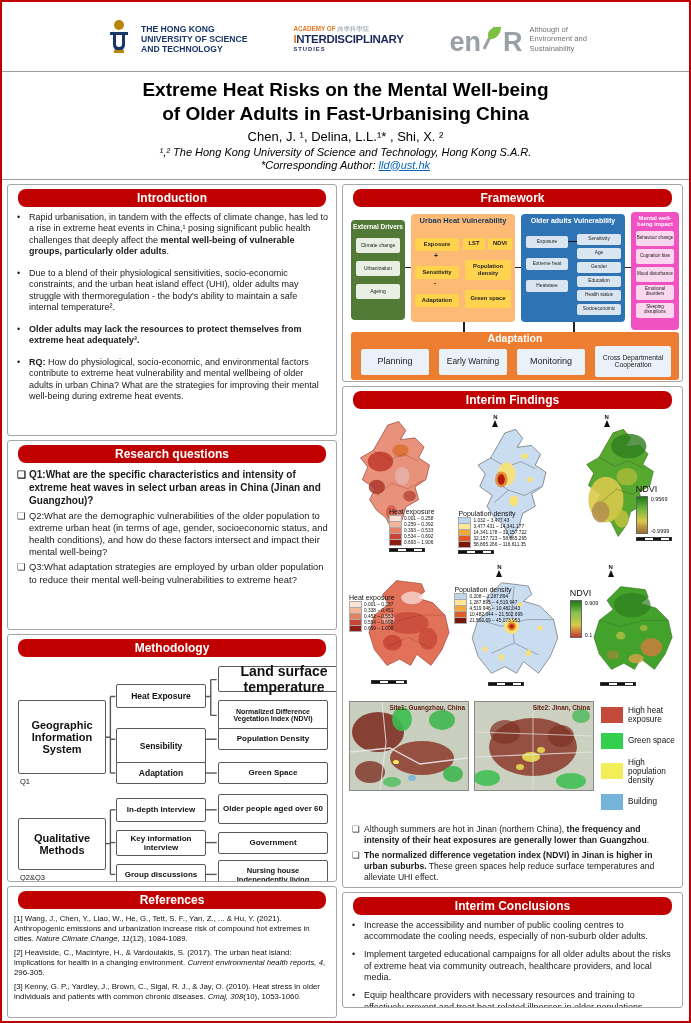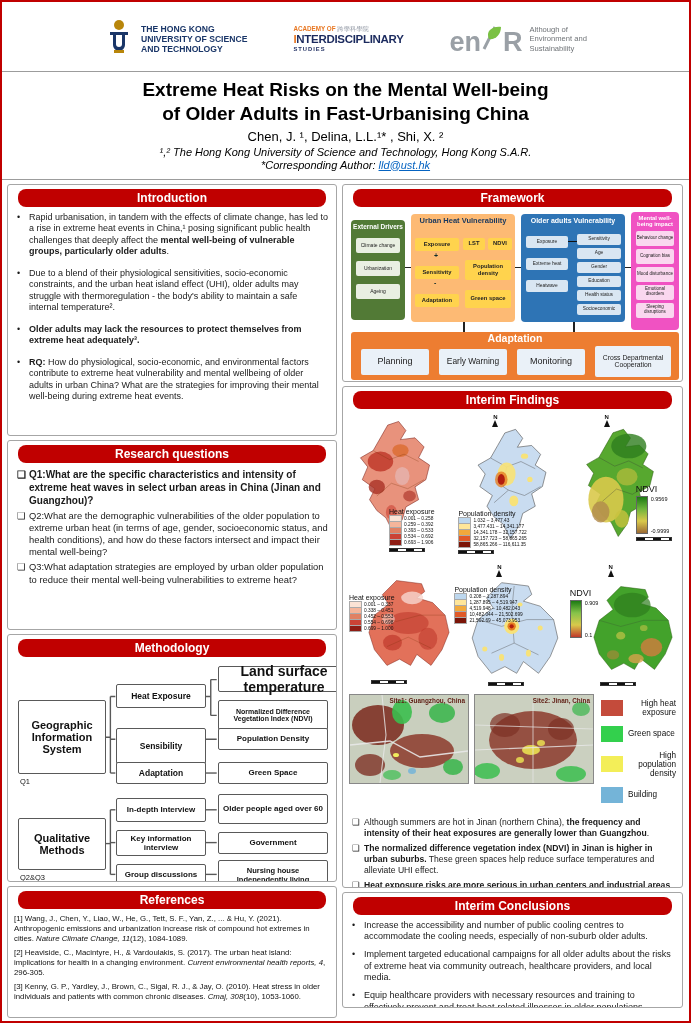--- a/index.html
+++ b/index.html
@@ -85,21 +85,21 @@
   .mleg-row span{font-size:4.8px;white-space:nowrap;}
   .sw{width:11px;height:4.5px;border:.4px solid #aaa;flex:none;}
   .ndvileg{position:absolute;color:#111;}
   .ndvileg .t{font-size:9px;margin-bottom:2px;}
   .ndvibar-wrap{display:flex;gap:3px;}
   .ndvibar{width:10px;height:36px;border:.5px solid #666;}
   .grad-gz{background:linear-gradient(180deg,#1C7A12,#6FB53C,#D9C94B,#9C6B35);}
   .grad-jn{background:linear-gradient(180deg,#1C7A12,#86C34A,#D9C94B,#C0392B);}
   .ndvilbl{display:flex;flex-direction:column;justify-content:space-between;font-size:5.5px;}
 
-  .siterow{display:flex;gap:5px;align-items:flex-start;margin-top:4px;text-align:right;}
+  .siterow{display:flex;gap:5px;align-items:flex-start;margin-top:11px;}
   .siteimg{position:relative;width:118px;height:88px;border:1px solid #888;flex:none;overflow:hidden;}
   .sitelabel{position:absolute;top:2px;right:3px;font-size:6.4px;font-weight:bold;color:#5E1B12;}
   .sleg{padding-left:2px;}
   .sleg-row{display:flex;align-items:center;gap:5px;margin:5px 0 9px;}
   .sleg-sw{width:22px;height:16px;flex:none;}
   .sleg-row span{font-size:8.2px;color:#111;}
 </style>
 </head>
 <body>
 

